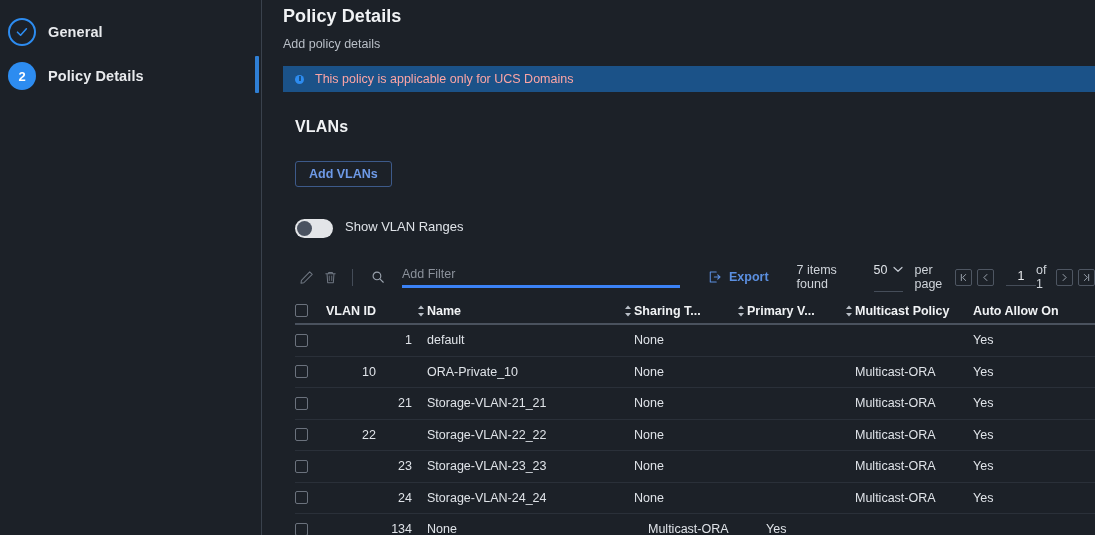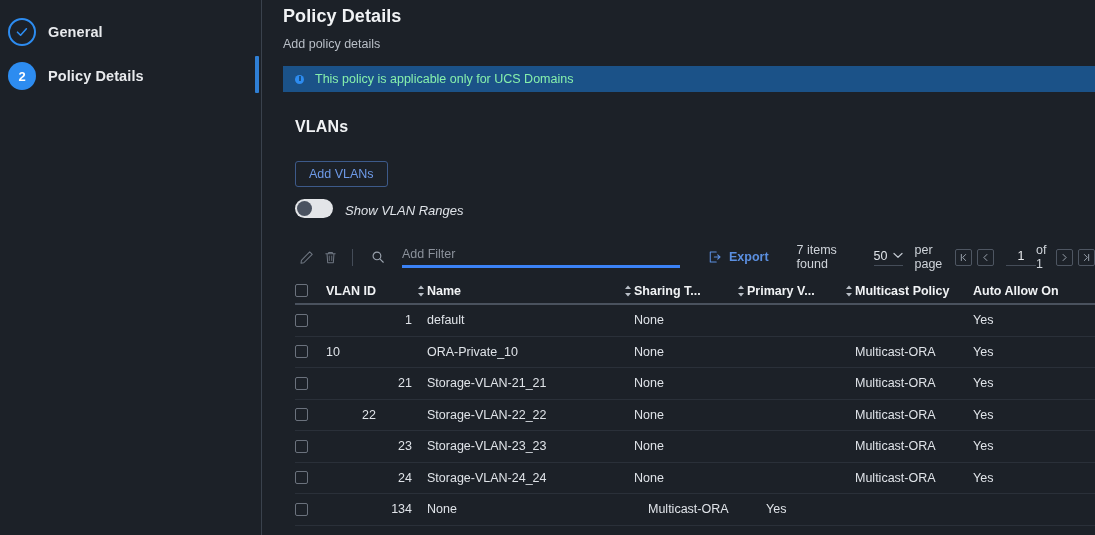--- a/index.html
+++ b/index.html
@@ -71,38 +71,38 @@
   }
   .info-dot {
     width: 9px; height: 9px; border-radius: 50%;
     background: #2d8cf0; margin-right: 11px;
     flex: 0 0 9px; position: relative;
   }
   .info-dot::after {
     content: ""; position: absolute; left: 3.5px; top: 1.5px;
     width: 2px; height: 5px; background: #1b5288;
   }
-  .info-text { font-size: 12.5px; color: #86efac; }
+  .info-text { font-size: 12.5px; color: #fca5a5; }
 
   .section-wrap { padding-left: 12px; }
   .section-title {
     font-size: 16px; font-weight: bold; color: #f0f2f4;
     margin-top: 26px; letter-spacing: .2px;
   }
   .add-btn {
     margin-top: 25px;
     display: inline-flex; align-items: center; justify-content: center;
     height: 26px; padding: 0 13px;
     border: 1px solid #3d5a8a; border-radius: 3px;
     background: transparent; color: #6e9ae8;
-    font-size: 12.5px; font-weight: normal;
+    font-size: 12.5px; font-weight: bold;
     font-family: "Liberation Sans", sans-serif;
     cursor: pointer;
   }
-  .toggle-row { display: flex; align-items: flex-end; margin-top: 12px; font-style: italic; }
+  .toggle-row { display: flex; align-items: flex-start; margin-top: 32px; }
   .toggle {
     width: 38px; height: 19px; border-radius: 10px;
     background: #e3e5e8; position: relative; cursor: pointer;
     flex: 0 0 38px;
   }
   .toggle .knob {
     position: absolute; left: 2px; top: 2px;
     width: 15px; height: 15px; border-radius: 50%;
     background: #4a5260;
   }
@@ -132,21 +132,21 @@
   .filter-input::placeholder { color: #8b919b; }
   .tb-right { display: flex; align-items: center; margin-left: 28px; }
   .export-btn {
     display: flex; align-items: center; color: #5b8fe0;
     font-size: 12.5px; font-weight: bold; cursor: pointer; justify-content: space-between;
   }
   .export-btn svg { margin-right: 7px; }
   .items-found { font-size: 12.5px; color: #cfd4da; margin-left: 28px; }
   .perpage-sel {
     margin-left: 23px; display: flex; align-items: center; cursor: pointer;
-    border-bottom: 1px solid #454d59; padding-bottom: 2px;
+    border-bottom: 1px solid #454d59; padding-bottom: 14px;
   }
   .perpage-sel span { font-size: 12.5px; color: #dfe3e8; }
   .perpage-sel svg { margin-left: 6px; }
   .perpage-label { font-size: 12.5px; color: #cfd4da; margin-left: 11px; }
   .pg-btn {
     width: 17px; height: 17px; margin-left: 5px;
     border: 1px solid #4e5662; border-radius: 2px;
     display: flex; align-items: center; justify-content: center;
     color: #9aa2ad; font-size: 9px; cursor: pointer;
     flex: 0 0 17px;
@@ -381,21 +381,21 @@
               <div class="td c-name">default</div>
               <div class="td c-sharing">None</div>
               <div class="td c-primary"></div>
               <div class="td c-mcast"></div>
               <div class="td c-auto">Yes</div>
             </div>
             <div class="tr">
               <div class="cb-cell">
                 <div class="cb"></div>
               </div>
-              <div class="td c-vlanid" style="text-align: left; padding-right: 15px;">10</div>
+              <div class="td c-vlanid" style="text-align: center; padding-right: 15px;">10</div>
               <div class="td c-name">ORA-Private_10</div>
               <div class="td c-sharing">None</div>
               <div class="td c-primary"></div>
               <div class="td c-mcast">Multicast-ORA</div>
               <div class="td c-auto">Yes</div>
             </div>
             <div class="tr">
               <div class="cb-cell">
                 <div class="cb"></div>
               </div>

